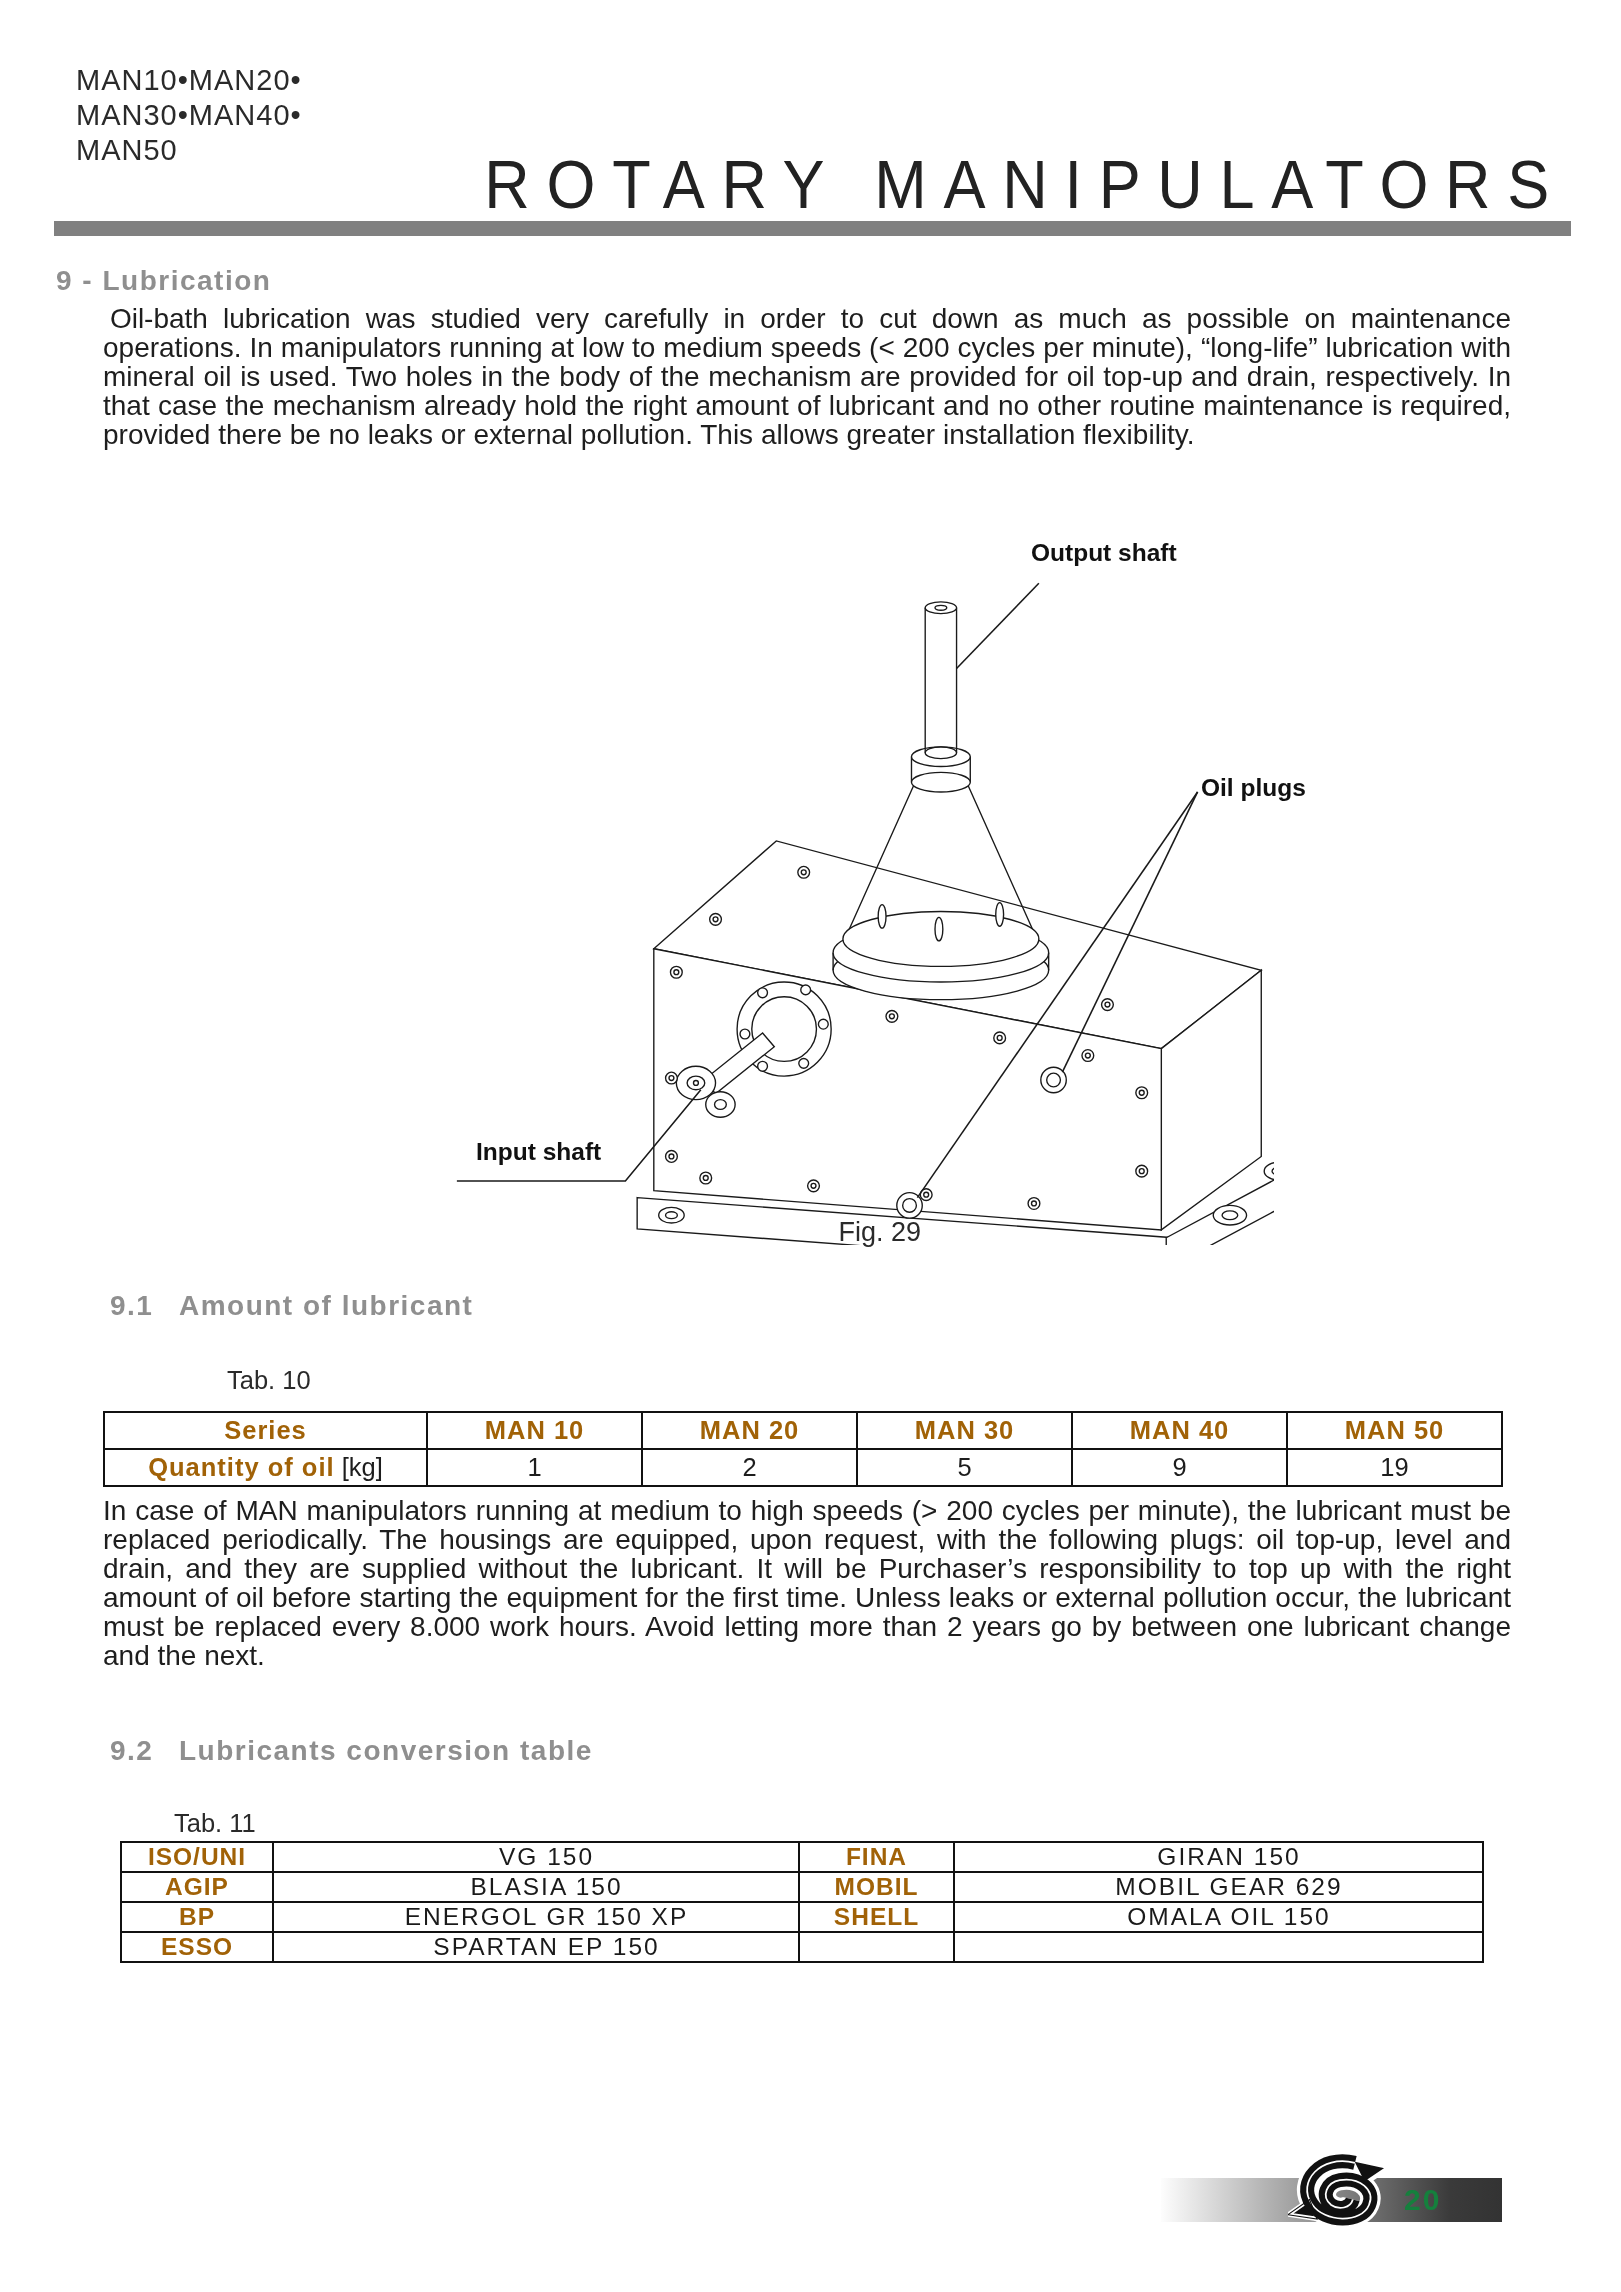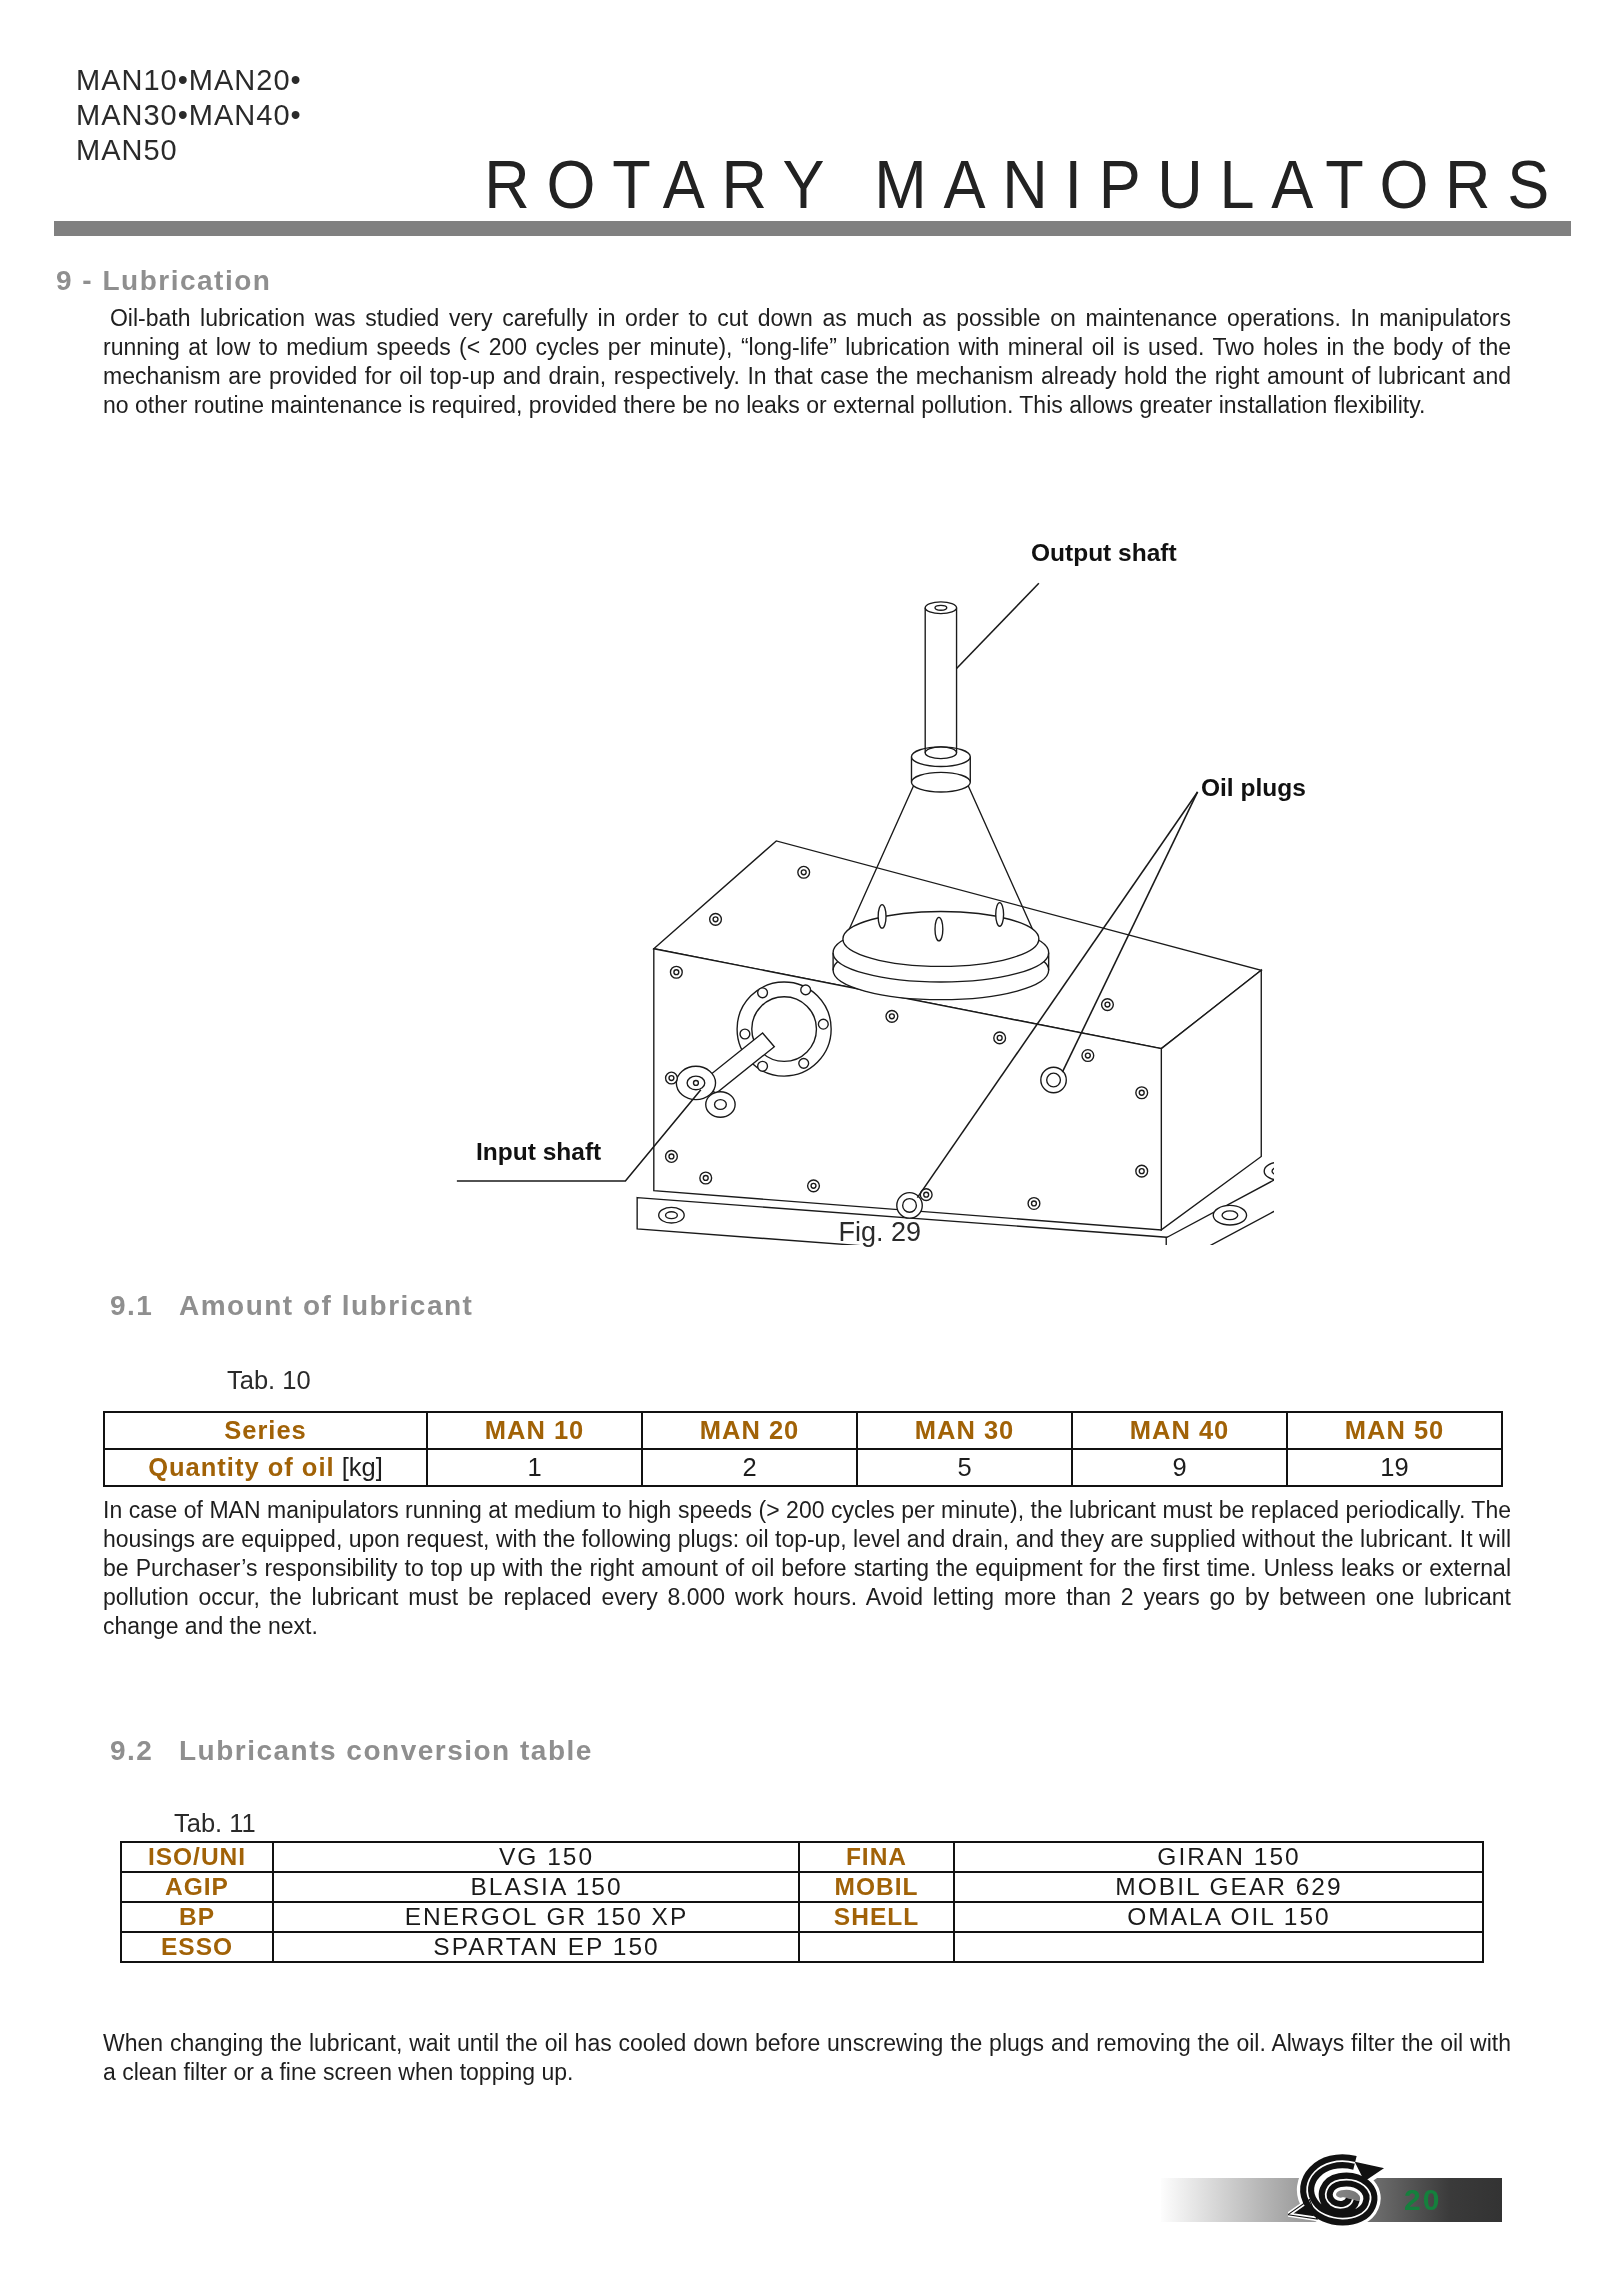--- a/index.html
+++ b/index.html
@@ -16,21 +16,21 @@
     right:55px; top:145px; font-size:63px; font-weight:400; color:#222;
     letter-spacing:16.7px; white-space:nowrap; transform:scaleY(1.08); transform-origin:top right;
   }
   .header-bar { left:54px; top:221px; width:1517px; height:14.7px; background:#808080; }
   
   .h-gray { font-weight:bold; color:#8f8f8f; letter-spacing:1.5px; white-space:nowrap; }
   .h1 { left:56px; top:265px; font-size:28px; }
   .h2 { font-size:28px; }
   .h2 .num { margin-right:25.5px; }
   
-  .para { left:103px; width:1408px; font-size:23px; line-height:29px; text-align:justify; color:#1e1e1e; }
+  .para { left:103px; width:1408px; font-size:28px; line-height:29px; text-align:justify; color:#1e1e1e; }
   .p1 { top:304px; text-indent:6.9px; }
   .p2 { top:1496px; }
   .p3 { top:2029px; }
   
   .fig-label { font-size:24.5px; font-weight:bold; color:#111; white-space:nowrap; }
   .fig-caption { left:686px; top:1217px; width:235px; text-align:right; font-size:27px; color:#2a2a2a; }
   
   table { border-collapse:collapse; table-layout:fixed; }
   .tbl { position:absolute; }
   .tbl td { border:2px solid #111; text-align:center; vertical-align:middle; overflow:hidden; }
@@ -239,21 +239,20 @@
     </tr>
     <tr>
       <td class="cell-gray">ESSO</td>
       <td class="cell-val">SPARTAN EP 150</td>
       <td class="cell-gray"></td>
       <td class="cell-val"></td>
     </tr>
   </tbody>
     </table>
 
-  <div class="abs para p3">When changing the lubricant, wait until the oil has cooled down before unscrewing the plugs and removing the oil. Always filter the oil with a clean filter or a fine screen when topping up.</div>
 
   <div class="abs footer-bar"></div>
   <svg class="abs logo" width="108" height="80" viewBox="0 0 100 74">
     <g fill="none" stroke-linecap="butt">
       <path d="M62,10 C30,2 8,28 22,48 C34,66 68,66 75,49 C81,35 66,23 48,26 C36,28 30,41 40,49 C47,54 58,52 60,44" stroke="#ffffff" stroke-width="19"></path>
       <polygon points="20,44 0,58 27,62" fill="#111" stroke="#fff" stroke-width="4"></polygon>
       <polygon points="58,6 94,14 70,30" fill="#111" stroke="#fff" stroke-width="4"></polygon>
       <path d="M62,10 C30,2 8,28 22,48 C34,66 68,66 75,49 C81,35 66,23 48,26 C36,28 30,41 40,49 C47,54 58,52 60,44" stroke="#111111" stroke-width="13"></path>
       <path d="M62,10 C30,2 8,28 22,48 C34,66 68,66 75,49 C81,35 66,23 48,26 C36,28 30,41 40,49 C47,54 58,52 60,44" stroke="#ffffff" stroke-width="1.6"></path>
       <polygon points="20,44 0,58 27,62" fill="none" stroke="#111" stroke-width="1"></polygon>

